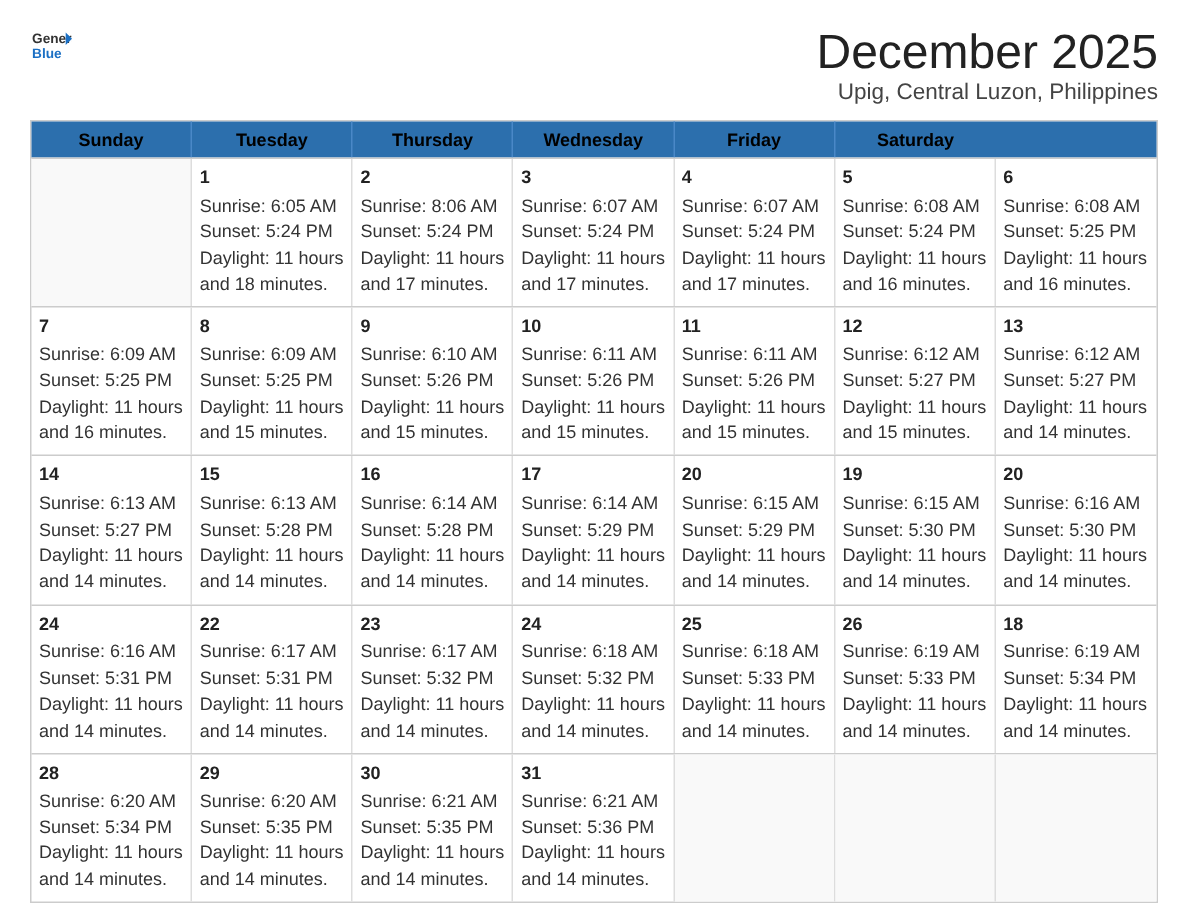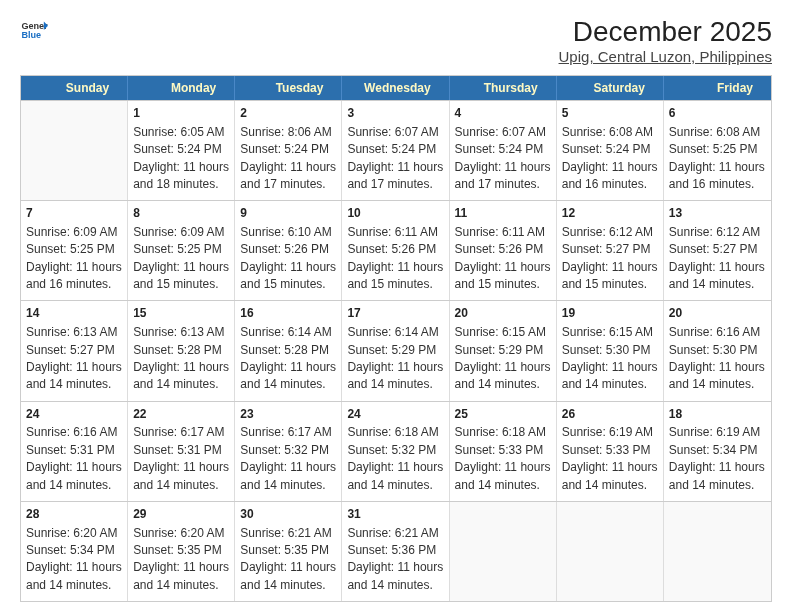--- a/index.html
+++ b/index.html
@@ -29,46 +29,45 @@
       gap: 4px;
     }
     .logo-icon {
       width: 28px;
       height: 28px;
     }
     .title-block {
       text-align: right;
     }
     .main-title {
-      font-size: 28px;
+      font-size: 32px;
       font-weight: normal;
       color: #222;
     }
     .subtitle {
       font-size: 15px;
       color: #444;
-      text-decoration: underline;
     }
     .calendar {
       flex: 1;
       display: flex;
       flex-direction: column;
       border: 1px solid #ccc;
     }
     .cal-header-row {
       display: grid;
       grid-template-columns: repeat(7, 1fr);
       background: #2c6fad;
     }
     .cal-header-cell {
-      color: #fef9c3;
+      color: #000000;
       font-size: 12px;
       font-weight: bold;
       padding: 5px 18px;
-      text-align: right;
+      text-align: center;
       border-right: 1px solid #4a88c7;
     }
     .cal-header-cell:last-child { border-right: none; }
     .cal-body {
       flex: 1;
       display: flex;
       flex-direction: column;
     }
     .cal-week {
       display: grid;
@@ -116,26 +115,25 @@
     </div>
     <div class="title-block">
       <div class="main-title">December 2025</div>
       <div class="subtitle">Upig, Central Luzon, Philippines</div>
     </div>
   </div>
 
   <div class="calendar">
     <div class="cal-header-row">
     <div class="cal-header-cell">Sunday</div>
-        <div class="cal-header-cell">Monday</div>
         <div class="cal-header-cell">Tuesday</div>
+        <div class="cal-header-cell">Thursday</div>
         <div class="cal-header-cell">Wednesday</div>
-        <div class="cal-header-cell">Thursday</div>
+        <div class="cal-header-cell">Friday</div>
         <div class="cal-header-cell">Saturday</div>
-        <div class="cal-header-cell">Friday</div>
       </div>
 
     <div class="cal-body">
     <div class="cal-week">
           <div class="cal-cell empty"></div>
           <div class="cal-cell">
             <span class="day-num">1</span>
             <div class="cell-info"><span class="sr">Sunrise: 6:05 AM</span><br><span class="ss">Sunset: 5:24 PM</span><br><span class="dl">Daylight: 11 hours and 18 minutes.</span></div>
           </div>
           <div class="cal-cell">

